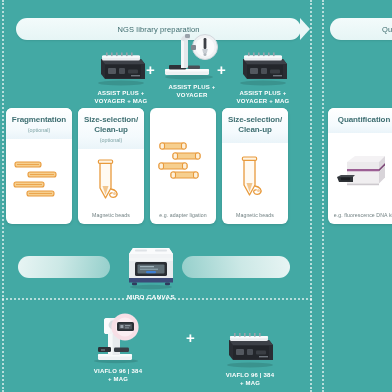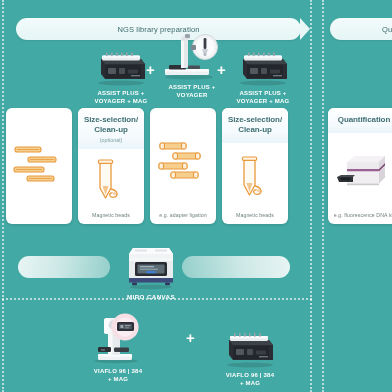--- a/index.html
+++ b/index.html
@@ -241,20 +241,24 @@
       <rect x="26" y="22" width="6" height="6" rx="1" fill="#4a4f56"></rect>
       <rect x="35" y="23.5" width="10" height="4" rx="1" fill="#3a3e44"></rect>
       <rect x="38" y="29" width="9" height="1.4" fill="#6d747c"></rect>
     </svg>
   </div>
   <div class="cap" style="white-space: pre-line;">ASSIST PLUS +
 VOYAGER + MAG</div>
 </div>
 
 <div class="card" id="card-1">
+  <div class="hd">
+    <div class="ttl" style="white-space: pre-line;">Fragmentation</div>
+    <div class="opt">(optional)</div>
+  </div>
   <div class="body">
     <svg width="54" height="42" viewBox="0 0 54 42">
       <g>
         <rect x="3" y="5" width="26" height="5" rx="2" fill="#f6cf8f" stroke="#e89a3c" stroke-width="1.1"></rect>
         <line x1="5" y1="7.5" x2="27" y2="7.5" stroke="#e89a3c" stroke-width=".8"></line>
         <rect x="16" y="15" width="28" height="5" rx="2" fill="#f6cf8f" stroke="#e89a3c" stroke-width="1.1"></rect>
         <line x1="18" y1="17.5" x2="42" y2="17.5" stroke="#e89a3c" stroke-width=".8"></line>
         <rect x="2" y="25" width="30" height="5" rx="2" fill="#f6cf8f" stroke="#e89a3c" stroke-width="1.1"></rect>
         <line x1="4" y1="27.5" x2="30" y2="27.5" stroke="#e89a3c" stroke-width=".8"></line>
         <rect x="15" y="34" width="27" height="5" rx="2" fill="#f6cf8f" stroke="#e89a3c" stroke-width="1.1"></rect>

